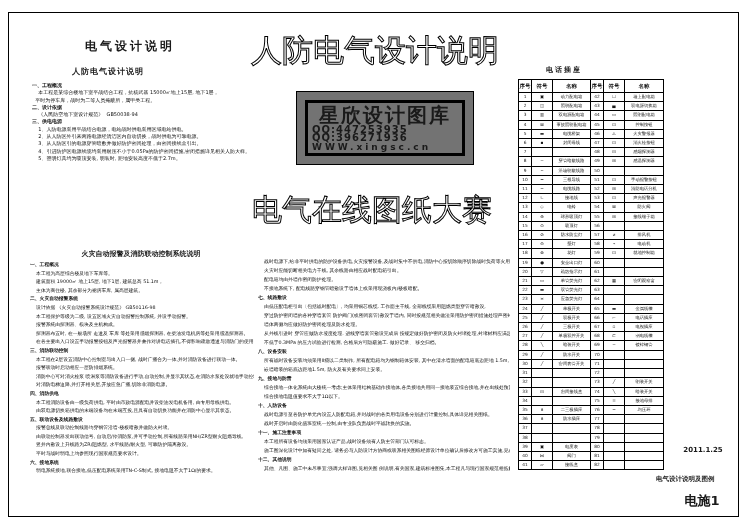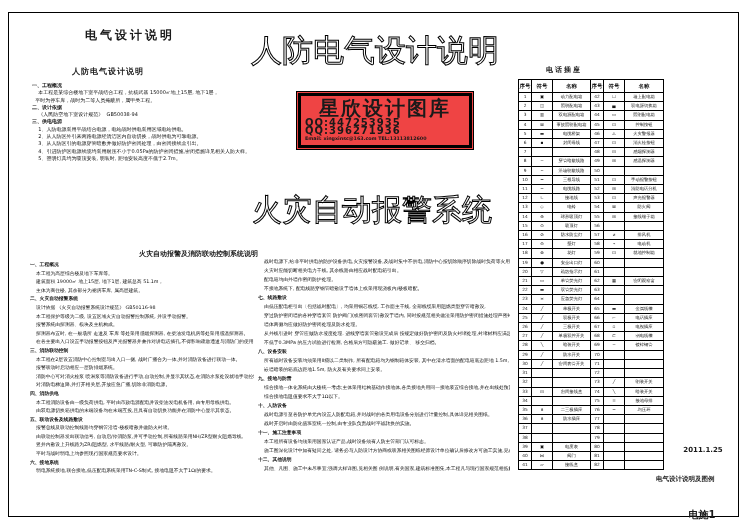--- a/index.html
+++ b/index.html
@@ -1,78 +1,79 @@
 <!DOCTYPE html>
 <html><head>
 <meta charset="utf-8">
 <style>
   html,body{margin:0;padding:0;background:#ffffff;}
   body{width:749px;height:530px;position:relative;overflow:hidden;
        font-family:"DejaVu Sans","Liberation Sans",sans-serif;color:#1a1a1a;}
   .sheet-border{position:absolute;left:8px;top:12px;width:731px;height:505px;
        border:1.5px solid #000;background:#fff;box-sizing:border-box;}
   .abs{position:absolute;}
-  .tl-title{left:30px;top:27px;width:200px;text-align:center;font-size:12px;
+  .tl-title{left:30px;top:38px;width:200px;text-align:center;font-size:12px;
        font-weight:bold;letter-spacing:3px;}
   .tl-subtitle{left:72px;top:66px;font-size:8px;font-weight:bold;letter-spacing:1px;}
   .textblock{font-size:5px;line-height:7.3px;white-space:pre;overflow:hidden;color:#111;}
   .tl-lines{left:32px;top:82px;width:218px;height:90px;}
-  .bl-title{left:36px;top:249px;width:222px;text-align:right;font-size:7px;font-weight:bold;}
+  .bl-title{left:30px;top:249px;width:222px;text-align:center;font-size:7px;font-weight:bold;}
   .bl-lines{left:30px;top:261px;width:224px;height:240px;line-height:8.6px;font-size:4.8px;}
   .ct-lines{left:258px;top:257px;width:252px;height:244px;line-height:9px;font-size:4.8px;}
   .outline-title{color:#fff;-webkit-text-stroke:1px #000;font-weight:normal;
        white-space:nowrap;}
   @supports not (-webkit-text-stroke:1px #000){ .outline-title{color:#000;} }
   .main-title{left:251px;top:30px;font-size:31px;letter-spacing:0px;}
   .banner-title{left:252px;top:190px;font-size:30px;}
-  .wm-box{left:296px;top:91px;width:178px;height:59px;border:1px solid #000;padding:1px;
-       box-sizing:border-box;background:#ef4444;}
+  .wm-box{left:296px;top:91px;width:178px;height:74px;border:1px solid #000;padding:8px;
+       box-sizing:border-box;background:#737373;}
   .wm-inner{border:3px solid #000;width:100%;height:100%;box-sizing:border-box;
        padding:1px 4px;overflow:hidden;}
   .wm-name{font-size:20px;font-weight:bold;letter-spacing:2px;line-height:22px;text-align:center;}
   .wm-qq{font-size:10px;font-weight:bold;line-height:8px;letter-spacing:1px;}
   .wm-site{font-size:9px;font-weight:bold;letter-spacing:3px;line-height:11px;}
   .wm-contact{font-size:4.8px;font-weight:bold;line-height:7px;white-space:nowrap;}
   .tbl-title{left:546px;top:65px;font-size:7px;font-weight:bold;letter-spacing:2px;}
   table.symbols{position:absolute;left:518px;top:79px;width:145px;border-collapse:collapse;
        table-layout:fixed;}
   table.symbols th,table.symbols td{border:0.8px solid #000;padding:0;margin:0;
        overflow:hidden;white-space:nowrap;text-align:center;}
   table.symbols th{font-size:5.5px;height:12px;font-weight:bold;}
   table.symbols td{font-size:4.3px;height:8.2px;line-height:8.2px;}
   td.sym{font-size:5px;}
   td.nm{text-align:left;padding-left:1px;}
   col.c-n{width:13px;}col.c-s{width:21px;}col.c-t{width:38px;}
   col.c-n2{width:13px;}col.c-s2{width:21px;}col.c-t2{width:39px;}
   .tb-date{left:668px;top:446px;width:70px;text-align:center;font-size:7px;font-weight:bold;}
   .tb-title{left:656px;top:475px;width:88px;font-size:6.5px;font-weight:bold;white-space:nowrap;}
-  .tb-no{left:672px;top:492px;width:60px;text-align:center;font-size:10px;font-weight:bold;margin-top:16px;}
+  .tb-no{left:672px;top:492px;width:60px;text-align:center;font-size:13px;font-weight:bold;}
   .bold-line{font-weight:bold;}
 </style>
 </head>
 <body>
 
 <div class="sheet-border"></div>
 
 <div class="abs tl-title">电气设计说明</div>
 <div class="abs tl-subtitle">人防电气设计说明</div>
 <div class="abs textblock tl-lines"><div class="bold-line">一、工程概况</div><div>    本工程是某综合楼地下室平战结合工程，抗核武器 15000㎡地上15层, 地下1层，</div><div>  平时为停车库，战时为二等人员掩蔽所，属甲类工程。</div><div class="bold-line">二、设计依据</div><div>    《人民防空地下室设计规范》  GB50038-94</div><div class="bold-line">三、供电电源</div><div>    1、人防电源采用平战结合电源，电站战时供电采用区域电站供电。</div><div>    2、从人防区外引来两路电源经清洁区内自动切换，战时供电为可靠电源。</div><div>    3、从人防区引的电源穿管暗敷并做好防护密闭处理，由密闭接线盒引出。</div><div>    4、引进防护区电源线缆均采用耐压不小于0.05Pa的防护密闭措施,密闭措施详见相关人防大样。</div><div>    5、照明灯具均为吸顶安装, 明装时, 距地安装高度不低于2.7m。</div></div>
 
 <div class="abs outline-title main-title">人防电气设计说明</div>
 
 <div class="abs wm-box">
   <div class="wm-inner">
     <div class="wm-name">星欣设计图库</div>
     <div class="wm-qq">QQ:447253935</div>
     <div class="wm-qq">QQ:396271936</div>
+    <div class="wm-site">WWW.xingsc.cn</div>
     <div class="wm-contact">Email: xingxinsc@163.com   TEL:13113812600</div>
   </div>
 </div>
 
-<div class="abs outline-title banner-title">火灾自动报警系统</div>
+<div class="abs outline-title banner-title">电气在线图纸大赛</div>
 
 <div class="abs bl-title">火灾自动报警及消防联动控制系统说明</div>
 <div class="abs textblock bl-lines"><div class="bold-line">一、工程概况</div><div>    本工程为高层综合楼及地下车库等。</div><div>    建筑面积 19000㎡ 地上15层, 地下1层, 建筑总高 51.1m，</div><div>    主体为商住楼, 其余部分为裙房车库, 属高层建筑。</div><div class="bold-line">二、火灾自动报警系统</div><div>    设计依据 《火灾自动报警系统设计规范》 GB50116-98</div><div>    本工程保护等级为二级, 设置区域火灾自动报警控制系统, 并设手动报警。</div><div>    报警系统由探测器、模块及主机构成。</div><div>    探测器布置时, 在一般场所 走道及 车库 等处采用感烟探测器, 在柴油发电机房等处采用感温探测器。</div><div>    在各主要出入口设置手动报警按钮及声光报警器并兼作对讲电话插孔,不得影响疏散通道与消防门的使用。</div><div class="bold-line">三、消防联动控制</div><div>    本工程在2层设置消防中心控制室与出入口一侧, 战时广播合为一体,并对消防设备进行联动一体。</div><div>    报警联动时启动相应一层防排烟系统。</div><div>    消防中心可对消火栓泵 喷淋泵等消防设备进行手动,自动控制,并显示其状态,在消防水泵处设就地手动控制箱,二次回路供电。</div><div>    对消防电梯迫降,并打开相关层,开放应急广播,切除非消防电源。</div><div class="bold-line">四、消防供电</div><div>    本工程消防设备由一级负荷供电, 平时由市政电源配电并设柴油发电机备用, 由专用母线供电。</div><div>    由双电源切换箱供电的末端设备均在末端互投,且具有自动切换功能并在消防中心显示其状态。</div><div class="bold-line">五、联动设备及线路敷设</div><div>    报警总线及联动控制线路均穿钢管沿墙-楼板暗敷并做防火封堵。</div><div>    由联动控制器发出联动信号, 自动启/停消防泵,并可手动控制,所有线路采用NH/ZR型耐火阻燃导线,</div><div>    竖井内敷设上升线路为ZR/阻燃型, 水平线路/耐火型, 可靠防护隔离敷设。</div><div>    平时与战时弱电上均参照现行国家规范要求设计。</div><div class="bold-line">六、接地系统</div><div>    弱电系统接地,联合接地,低压配电系统采用TN-C-S制式, 接地电阻不大于1Ω/的要求。</div></div>
 
 <div class="abs textblock ct-lines"><div>    战时电源下,给非平时供电的防护设备供电,火灾报警设备,及战时集中不供电,消防中心按切除顺序切除战时负荷等火用电,</div><div>    火灾时应能切断相关电力干线, 其余线路由相应战时配电箱引出。</div><div>    配电箱均由外墙作密闭防护处理。</div><div>    不接地系统下, 配电线路穿钢管暗敷设于墙体上或采用现浇板内/楼板暗配。</div><div class="bold-line">七、线路敷设</div><div>    由低压配电柜引出〔包括战时配电〕, 均采用铜芯线缆. 工作面主干线, 全部线缆采用阻燃类型穿管暗敷设,</div><div>    穿过防护密闭墙的各种穿墙套管 防护阀门(或密闭套管)敷设于墙内, 同时按规范相关做法采用防护密闭措施处理严密封堵,</div><div>    墙体两侧均应做好防护密闭处理及防水处理。</div><div>    从外线引进时 穿管应做防水坡度处理. 进线穿墙套管敷设完成后 按规定做好防护密闭及防火封堵处理,封堵材料应满足相应等级,</div><div>    不低于0.3MPa 的压力试验进行检测, 合格后方可隐蔽施工. 做好记录、 移交归档。</div><div class="bold-line">八、设备安装</div><div>    所有战时设备安装均须采用II级以二类制作, 所有配电箱均为钢制箱体安装, 其中在清水墙面的配电箱底边距地 1.5m,</div><div>    嵌墙暗装的箱底边距地1.5m, 防火及有关要求同上安装。</div><div class="bold-line">九、接地与防雷</div><div>    综合接地一体化系统由大楼统一考虑;主体采用结构基础作接地体,各类接地共用同一接地装置综合接地,并在出线处预留接地端子;</div><div>    综合接地电阻值要求不大于1Ω以下。</div><div class="bold-line">十、人防设备</div><div>    战时电源引至各防护单元内设置人防配电箱,并对战时的各类用电设备分别进行计量控制,具体详见相关图纸。</div><div>    战时开启时由防化值班室统一控制,由专业队负责战时平战转换的实施。</div><div class="bold-line">十一、施工注意事项</div><div>    本工程所有设备均须采用国家认证产品,战时设备须有人防主管部门认可标志。</div><div>    施工图深化设计中如有疑问之处, 请务必与人防设计方协商或联系相关图纸经原设计单位确认后修改方可施工实施,见各人员现场处理。</div><div class="bold-line">十二、其他说明</div><div>    其他、凡图、施工中未尽事宜;强调大样详图,见相关图 例说明,有关国家,建筑标准图集,本工程凡与现行国家规范相抵触之处以规范为准。</div></div>
 
 <div class="abs tbl-title">电话插座</div>
 <table class="symbols">
   <colgroup>
     <col class="c-n">

